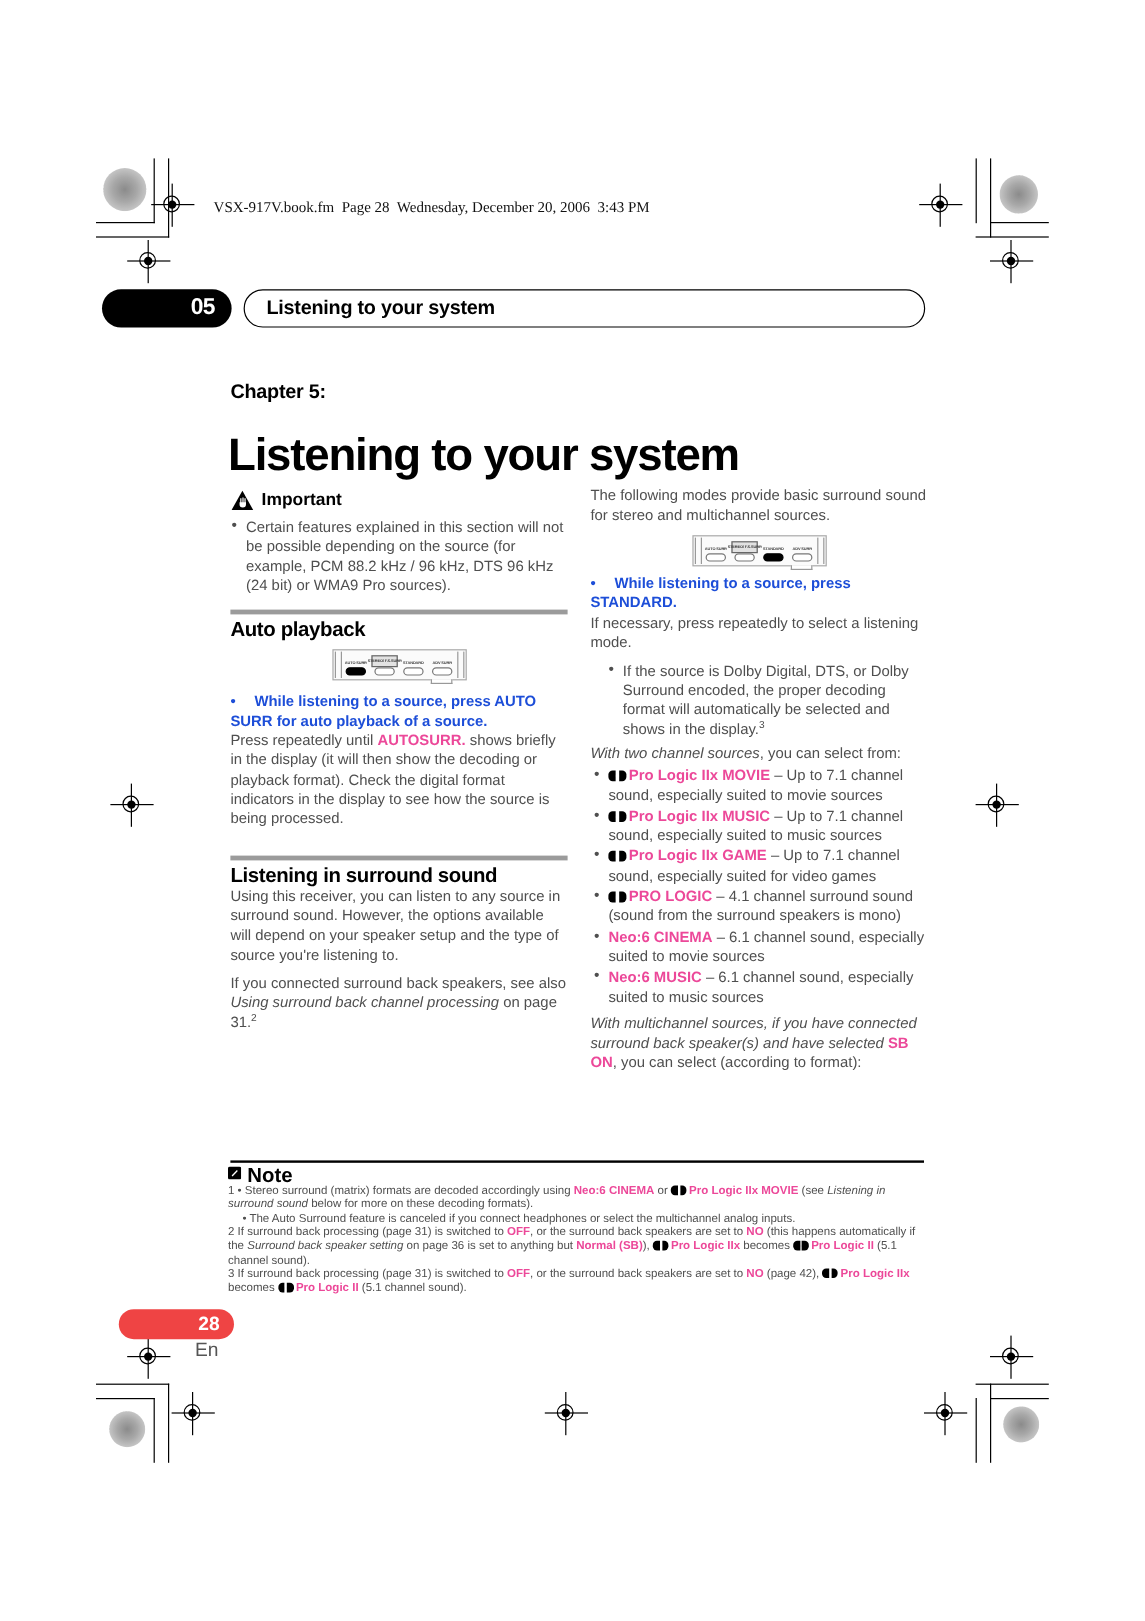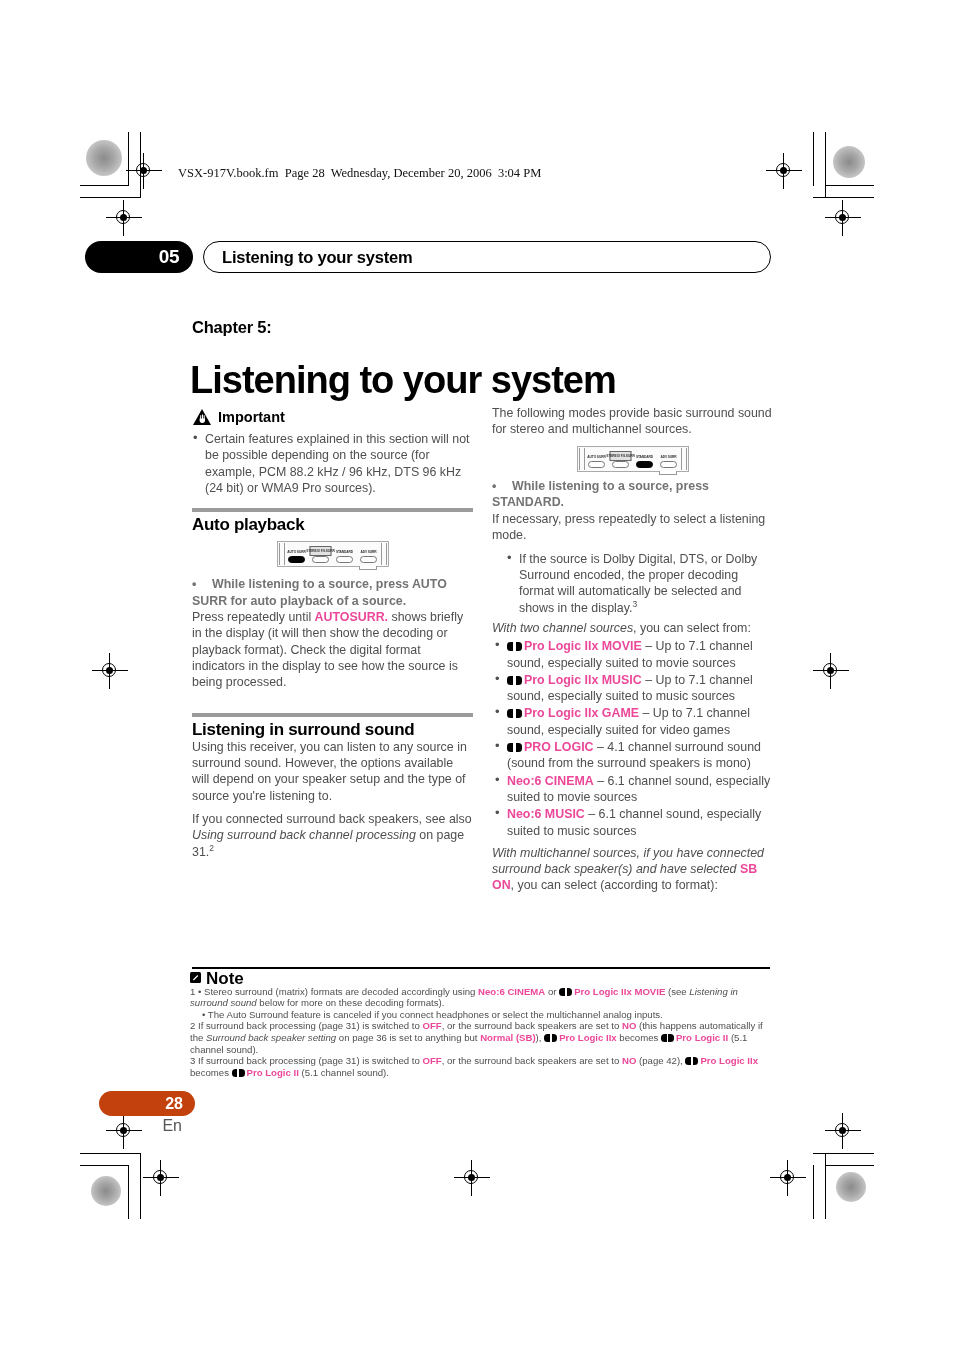--- a/index.html
+++ b/index.html
@@ -212,21 +212,21 @@
     content: "•";
     position: absolute;
     left: 3px; top: -1px;
     color: #4f4f4f;
     font-size: 13px;
   }
 
   
   .action {
     margin: 9px 0 0 0;
-    color: #737373;
+    color: #1d4ed8;
     font-weight: bold;
   }
   .action .bd { display: inline-block; width: 20px; }
 
   
   .dd {
     display: inline-block;
     position: relative;
     width: 15px;
     height: 9px;
@@ -336,21 +336,21 @@
     line-height: 11.6px;
     color: #4f4f4f;
   }
   .footnotes .fline { margin: 0; }
 
   
   .pagenum {
     position: absolute;
     left: 99px; top: 1091px;
     width: 96px; height: 25px;
-    background: #c2410c;
+    background: #ef4444;
     border-radius: 13px;
     color: #fff;
     font-weight: bold;
     font-size: 16px;
     text-align: right;
     line-height: 25px;
     padding-right: 12px;
     box-sizing: border-box;
   }
   .pagelang {
@@ -454,21 +454,21 @@
       <span class="circ"></span>
       <span class="dot"></span>
     </div>
   <div class="reg" style="left:775px;top:1165px;">
       <span class="vl"></span>
       <span class="hl"></span>
       <span class="circ"></span>
       <span class="dot"></span>
     </div>
 
-  <div class="fileinfo">VSX-917V.book.fm  Page 28  Wednesday, December 20, 2006  3:04 PM</div>
+  <div class="fileinfo">VSX-917V.book.fm  Page 28  Wednesday, December 20, 2006  3:43 PM</div>
 
   <div class="runhead">
     <div class="chapnum">05</div>
     <div class="runtitle">Listening to your system</div>
   </div>
 
   <div class="chapter-kicker">Chapter 5:</div>
   <h1 class="chapter-title">Listening to your system</h1>
 
   <div class="col left">

